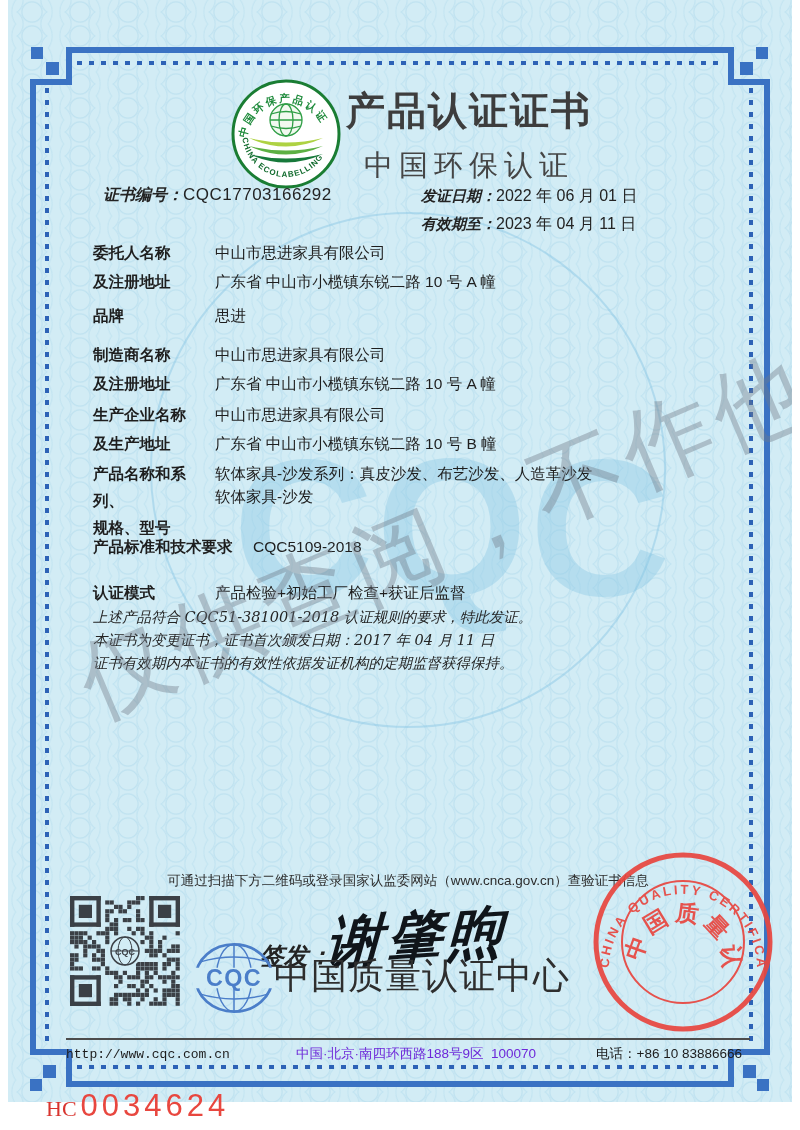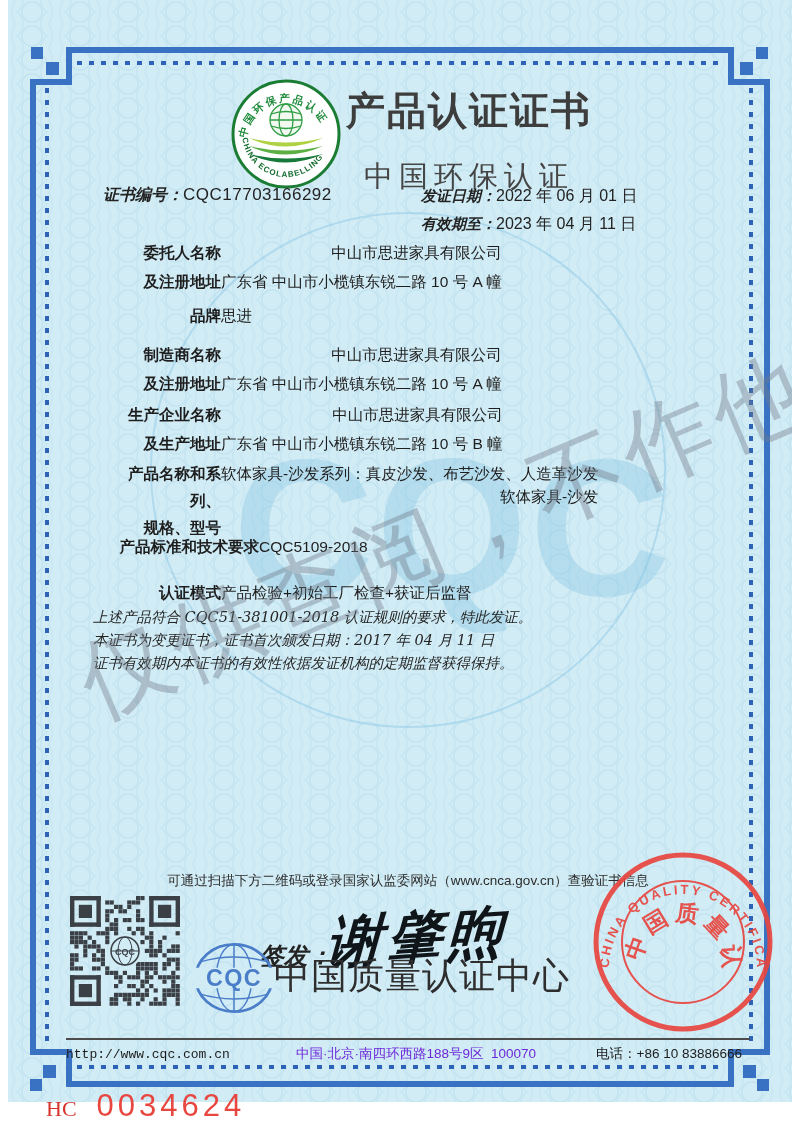--- a/index.html
+++ b/index.html
@@ -18,29 +18,29 @@
   .ghost-circle { position:absolute; left:142px; top:212px; width:516px; height:516px;
     border:2px solid rgba(135,198,228,.45); border-radius:50%; }
   .ghost-cqc { position:absolute; left:225px; top:430px; font-size:195px; font-weight:bold;
     color:rgba(128,194,226,.35); letter-spacing:2px; line-height:1; }
   .border-svg { position:absolute; left:0; top:0; z-index:2; pointer-events:none; }
   .content { position:absolute; inset:0; z-index:3; color:#232323; }
 
   .eco-logo { position:absolute; left:222px; top:78px; }
   .titles { position:absolute; left:336px; top:84px; width:250px; text-align:center; }
   .title { font-size:39px; font-weight:bold; color:#3d3d3d; letter-spacing:2px; white-space:nowrap; }
-  .subtitle { margin-top:19px; font-size:29px; font-weight:500; color:#454545; letter-spacing:6px; white-space:nowrap; }
+  .subtitle { margin-top:8px; font-size:29px; font-weight:500; color:#454545; letter-spacing:6px; white-space:nowrap; }
 
   .kai { font-family:"DejaVu Serif", serif; font-style:italic; font-weight:bold; }
   .certno { position:absolute; left:95px; top:185px; font-size:16px; }
   .certno .v { font-style:normal; font-family:"Liberation Sans",sans-serif; font-weight:500; font-size:17px; letter-spacing:.5px; }
   .dates { position:absolute; left:413px; top:182px; font-size:15px; line-height:27px; }
   .dates .v { font-style:normal; font-family:"Liberation Sans",sans-serif; font-weight:500; font-size:16px;text-align:center; }
 
-  .frow { position:absolute; left:91px; display:flex;text-align:right; }
+  .frow { position:absolute; left:85px; display:flex; }
   .frow .lcol { width:122px; font-weight:bold; font-size:15.5px; line-height:29px; color:#1e1e1e; }
   .frow .vcol { font-size:15.5px; line-height:29px; color:#1e1e1e; }
   .frow.tight .lcol { line-height:27px; }
   .frow.tight .vcol { line-height:23px; padding-top:2px; }
 
   .statement { position:absolute; left:85px; top:606px; font-family:"DejaVu Serif",serif;
     font-style:italic; font-size:14.5px; line-height:23px; color:#242424; }
 
   .qr-note { position:absolute; left:90px; top:872px; width:620px; text-align:center;
     font-size:13.5px; font-weight:500; color:#2c2c2c; }
@@ -58,21 +58,21 @@
   .footer-line { position:absolute; left:58px; top:1038px; width:684px; height:2px; background:#4c4c4c; }
   .footer { position:absolute; left:58px; top:1045px; width:684px; display:flex; align-items:baseline; }
   .f-url { font-family:"Liberation Mono",monospace; font-size:13px; color:#1c1c1c; width:230px; }
   .f-addr { font-size:13.5px; color:#6d28d9; width:300px; text-align:left; white-space:pre; }
   .f-phone { font-size:13.5px; color:#1c1c1c; flex:1; text-align:left; }
 
   .watermark { position:absolute; left:52px; top:632px; z-index:6; transform-origin:0 0;
     transform:rotate(-23deg); font-size:92px; font-weight:500; white-space:nowrap;
     color:rgba(112,122,136,.40); letter-spacing:6px; pointer-events:none; }
 
-  .serial { position:absolute; left:46px; top:1088px; display:flex; align-items:baseline; gap:20px; z-index:7; }
+  .serial { position:absolute; left:46px; top:1088px; display:flex; align-items:baseline; gap:4px; z-index:7; }
   .serial .pfx { font-family:"Liberation Serif",serif; font-size:22px; color:#d8342e; }
   .serial .num { font-size:31px; font-weight:500; color:#e8473f; letter-spacing:4px; }
 </style>
 </head>
 <body>
 
 <div class="page">
 
   <div class="ghost-circle"></div>
   <div class="ghost-cqc">CQC</div>

